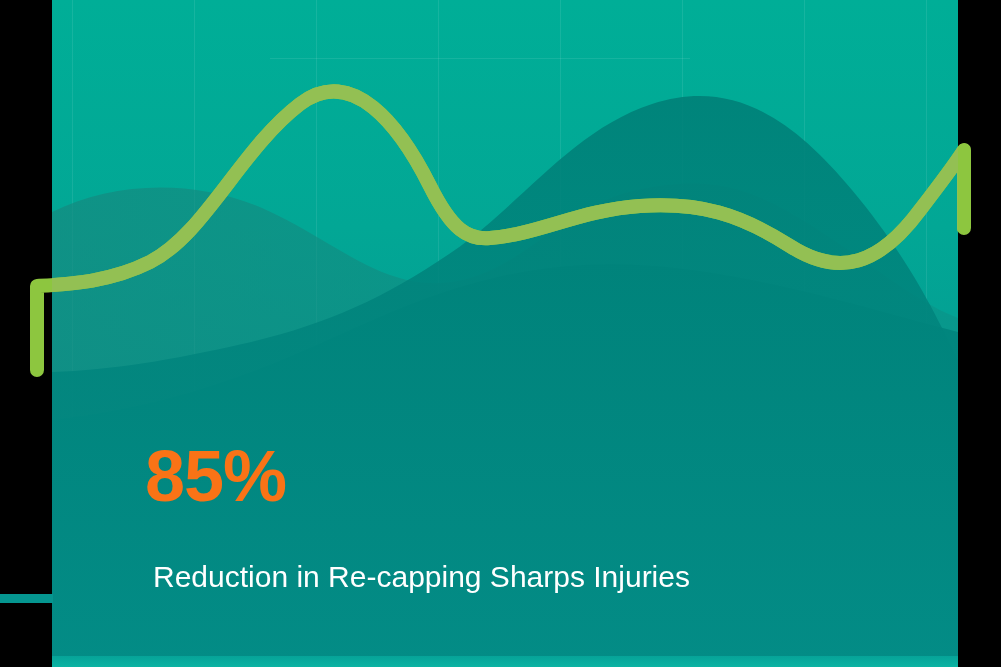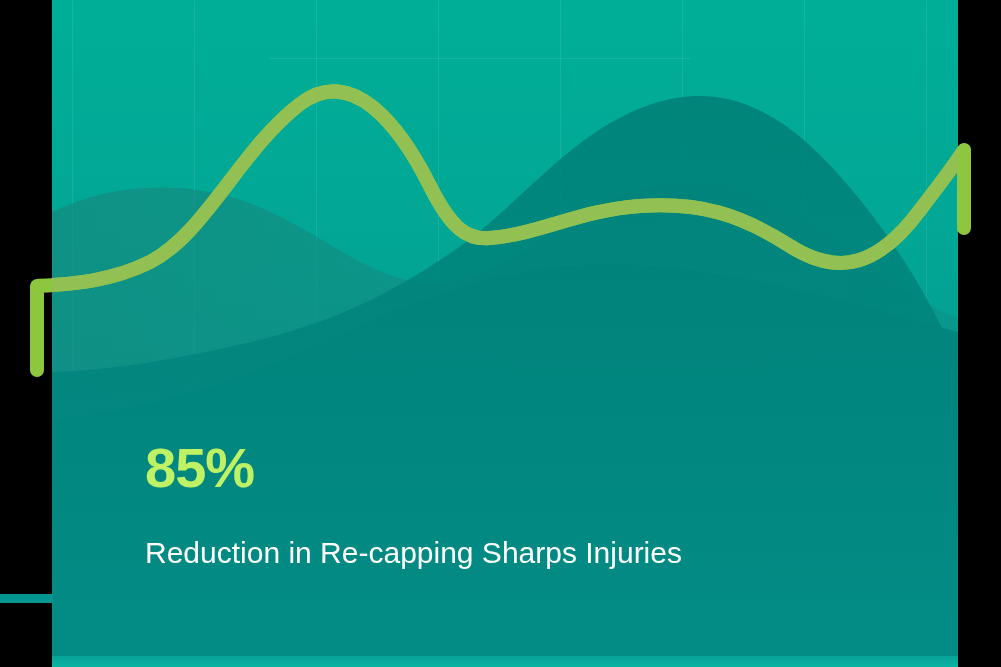--- a/index.html
+++ b/index.html
@@ -93,30 +93,30 @@
 
   
   .text-block {
     position: absolute;
     left: 145px;
     top: 440px;
     z-index: 8;
     color: #ffffff;
   }
   .stat-value {
-    font-size: 56px;
+    font-size: 72px;
     font-weight: bold;
     line-height: 1;
     letter-spacing: -1px;
     margin: 0;
-    color: #bef264;
+    color: #f97316;
     white-space: nowrap;
   }
   .stat-label {
-    margin: 0;
+    margin: 8px;
     padding-top: 42px;
     font-size: 30px;
     font-weight: normal;
     line-height: 1;
     color: #ffffff;
     white-space: nowrap;
   }
 </style>
 </head>
 <body>

